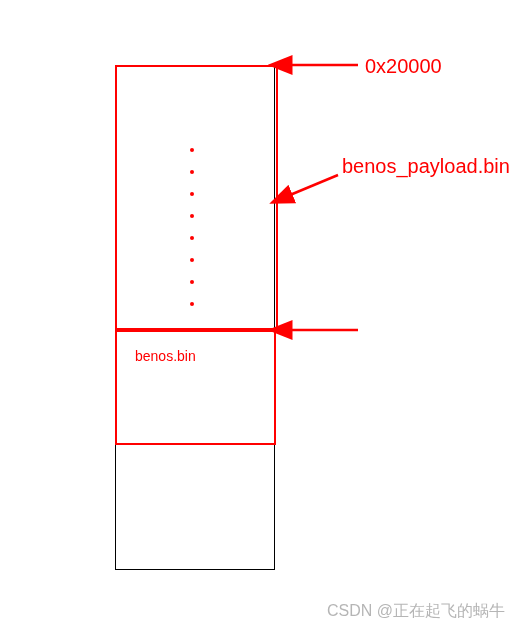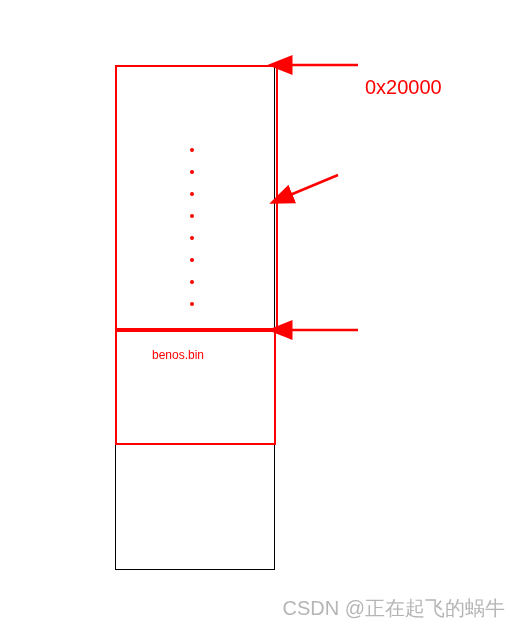--- a/index.html
+++ b/index.html
@@ -45,32 +45,31 @@
     }
     .label-mysbi {
       position: absolute;
       left: 135px;
       top: 90px;
       color: #ff0000;
       font-size: 20px;
     }
     .label-benos {
       position: absolute;
-      left: 152px;
+      left: 135px;
       top: 348px;
       color: #ff0000;
-      font-size: 12px;
+      font-size: 14px;
     }
     .label-addr1 {
       position: absolute;
       left: 365px;
       top: 55px;
       color: #ff0000;
       font-size: 20px;
-      margin-top: 21px;
     }
     .label-payload {
       position: absolute;
       left: 342px;
       top: 155px;
       color: #ff0000;
       font-size: 20px;
     }
     .label-addr2 {
       position: absolute;
@@ -94,21 +93,21 @@
       height: 4px;
       background: #ff0000;
       border-radius: 50%;
       margin: 18px 0;
     }
     .watermark {
       position: absolute;
       right: 18px;
       bottom: 14px;
       color: rgba(120, 120, 120, 0.55);
-      font-size: 20px;
+      font-size: 16px;
     }
     svg.arrows {
       position: absolute;
       left: 0;
       top: 0;
       width: 523px;
       height: 636px;
       pointer-events: none;
     }
   </style>
@@ -117,20 +116,21 @@
 
 <div class="diagram">
 
   <div class="outer-box"></div>
 
   <div class="section-top"></div>
   <div class="section-middle"></div>
 
   <div class="label-benos">benos.bin</div>
   <div class="label-addr1">0x20000</div>
+  <div class="label-payload">benos_payload.bin</div>
 
   <div class="dots">
     <span class="dot"></span>
     <span class="dot"></span>
     <span class="dot"></span>
     <span class="dot"></span>
     <span class="dot"></span>
     <span class="dot"></span>
     <span class="dot"></span>
     <span class="dot"></span>

